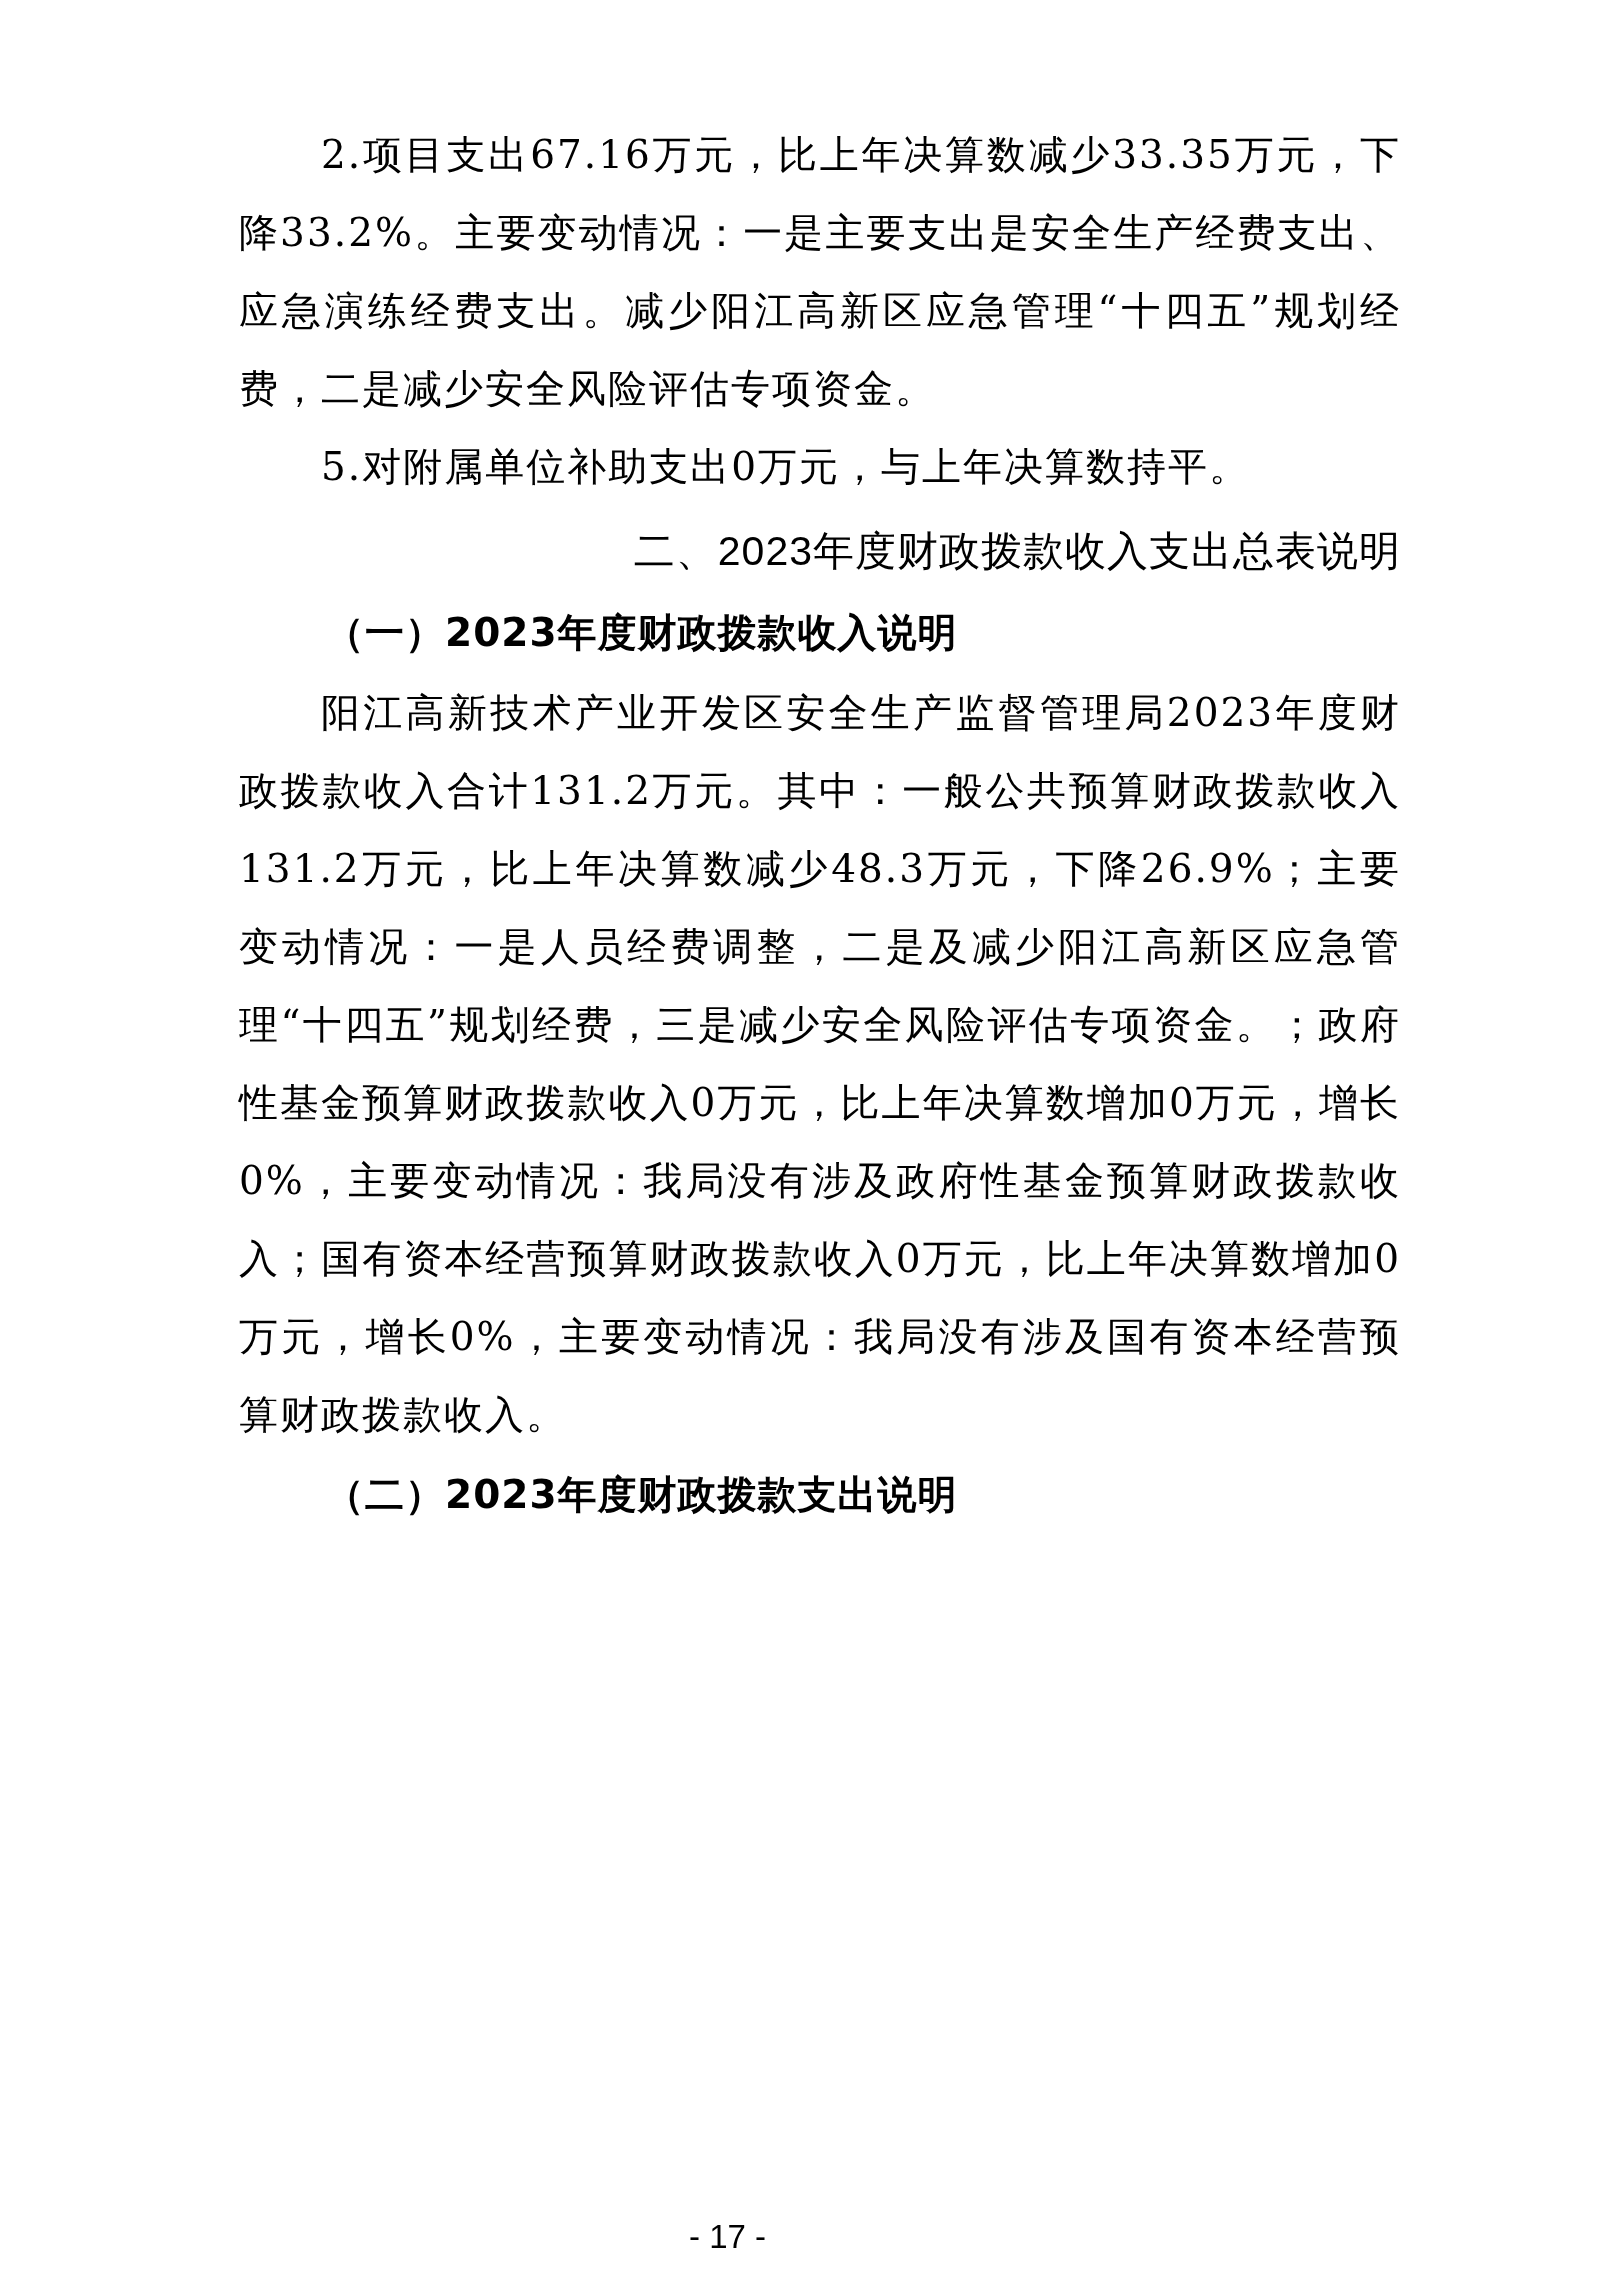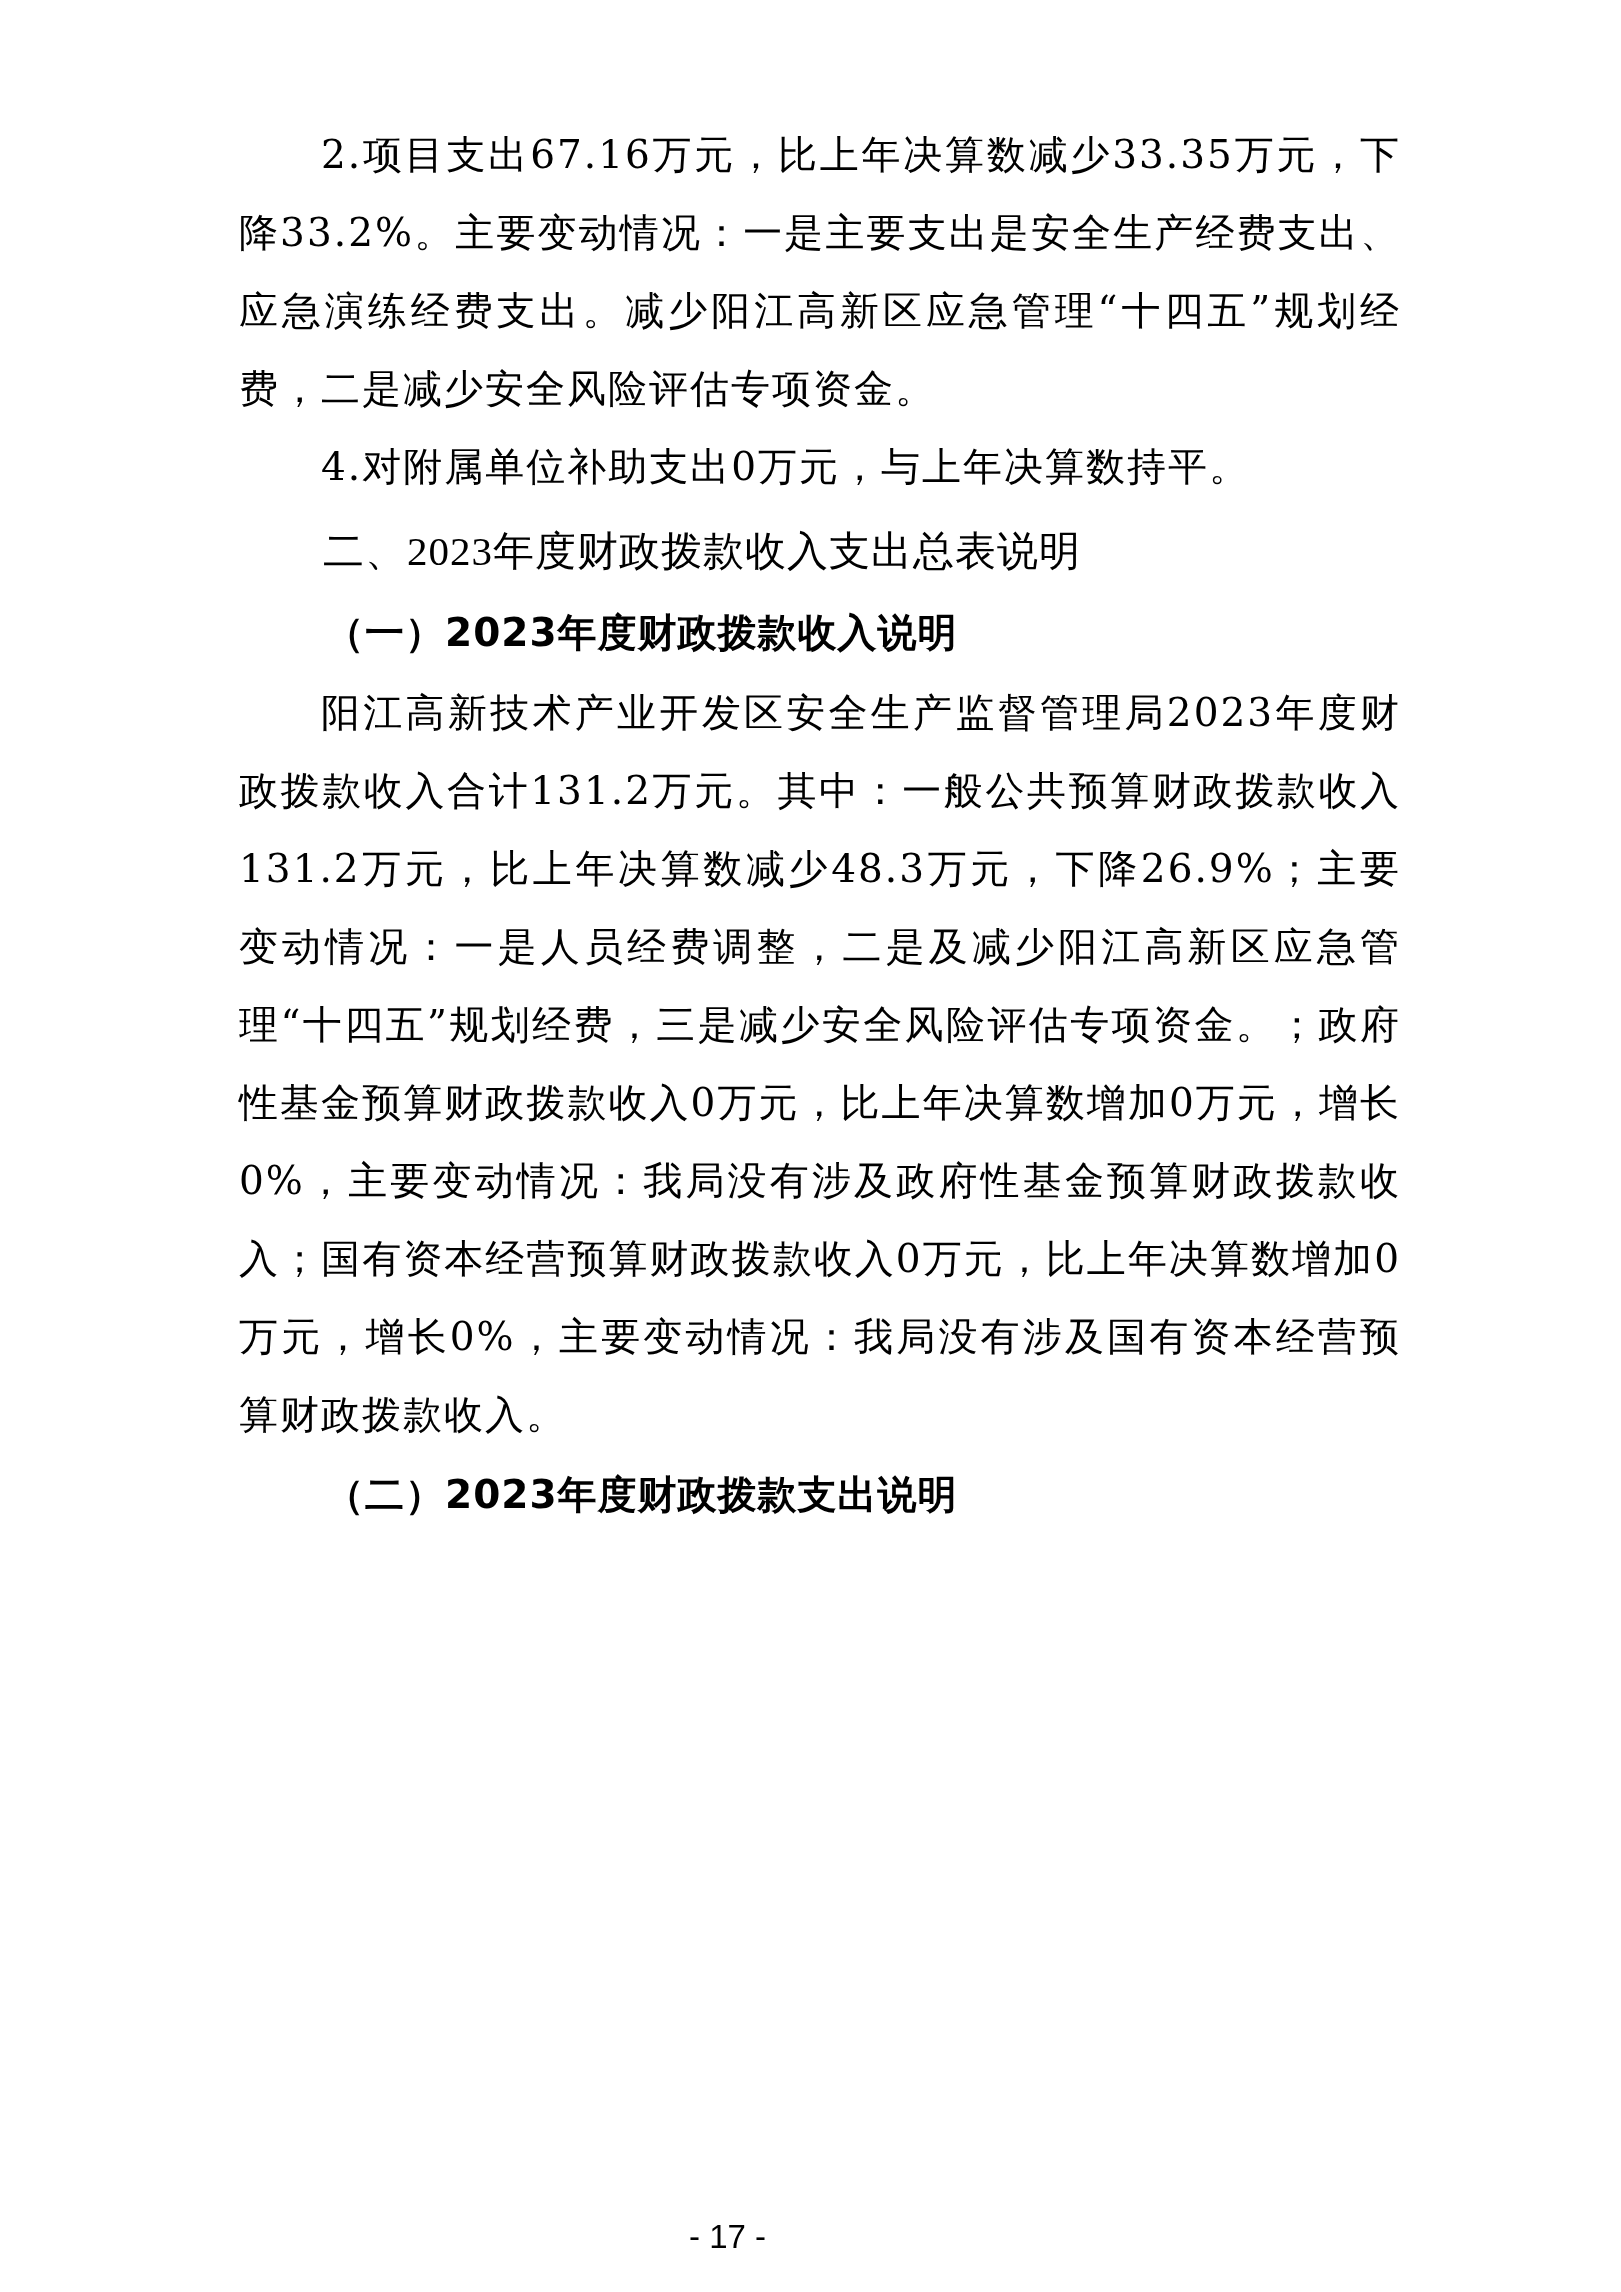--- a/index.html
+++ b/index.html
@@ -42,27 +42,28 @@
     }
     .list-item {
       font-family: "DejaVu Serif", "Liberation Serif", serif;
       font-size: 39px;
       line-height: 78px;
       margin: 0;
       padding-left: 82px;
       letter-spacing: 2px;
     }
     .h1 {
-      font-family: Liberation Serif, serif;
+      font-family: Liberation Sans, sans-serif;
       font-size: 41px;
       line-height: 82px;
       margin: 3.9px 0 0 0;
       padding-left: 84px;
       font-weight: normal;
       letter-spacing: 1px;
+      text-align: right;
     }
     .h2 {
       font-family: "DejaVu Sans", "Liberation Sans", sans-serif;
       font-size: 39px;
       line-height: 82px;
       margin: 0;
       padding-left: 86px;
       font-weight: bold;
       letter-spacing: 1px;
     }
@@ -77,21 +78,21 @@
       line-height: 39px;
     }
   </style>
 </head>
 <body>
 
 <div class="page">
   <div class="content">
 
     <p class="para indent">2.项目支出67.16万元，比上年决算数减少33.35万元，下降33.2%。主要变动情况：一是主要支出是安全生产经费支出、应急演练经费支出。减少阳江高新区应急管理“十四五”规划经费，二是减少安全风险评估专项资金。</p>
-    <p class="list-item">4.对附属单位补助支出0万元，与上年决算数持平。</p>
+    <p class="list-item">5.对附属单位补助支出0万元，与上年决算数持平。</p>
 
     <h2 class="h1">二、2023年度财政拨款收入支出总表说明</h2>
 
     <h3 class="h2">（一）2023年度财政拨款收入说明</h3>
     <p class="para indent">阳江高新技术产业开发区安全生产监督管理局2023年度财政拨款收入合计131.2万元。其中：一般公共预算财政拨款收入131.2万元，比上年决算数减少48.3万元，下降26.9%；主要变动情况：一是人员经费调整，二是及减少阳江高新区应急管理“十四五”规划经费，三是减少安全风险评估专项资金。；政府性基金预算财政拨款收入0万元，比上年决算数增加0万元，增长0%，主要变动情况：我局没有涉及政府性基金预算财政拨款收入；国有资本经营预算财政拨款收入0万元，比上年决算数增加0万元，增长0%，主要变动情况：我局没有涉及国有资本经营预算财政拨款收入。</p>
 
     <h3 class="h2">（二）2023年度财政拨款支出说明</h3>
 
   </div>
 

